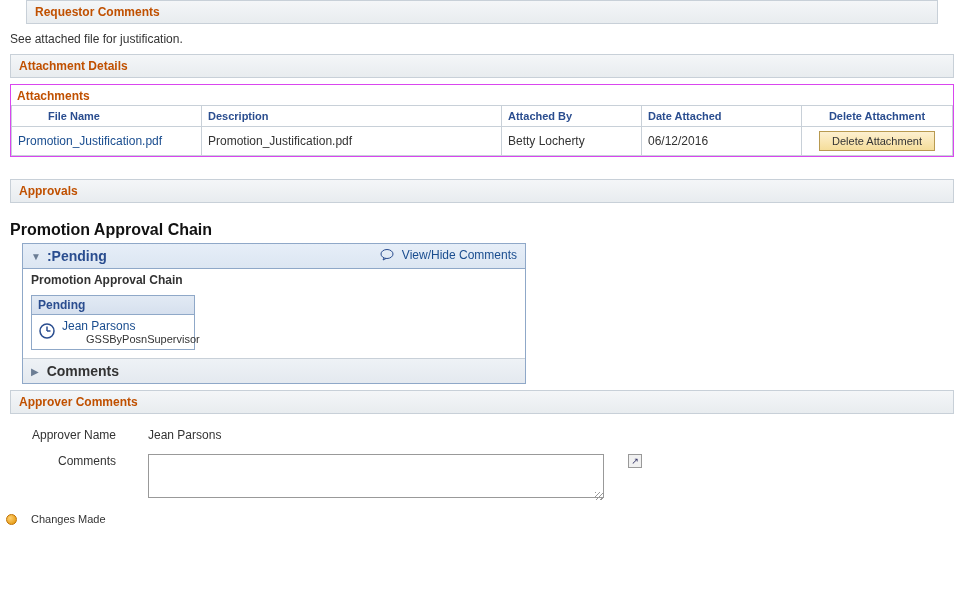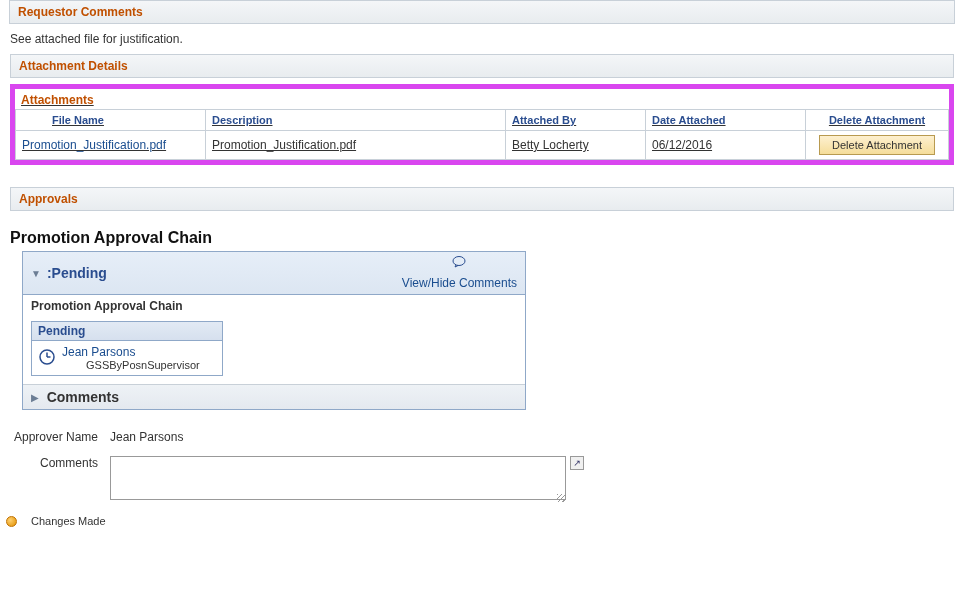--- a/index.html
+++ b/index.html
@@ -11,58 +11,58 @@
     table.attachments th { background: #fff; border: 1px solid #c8d0d8; text-align: left; padding: 4px 6px; font-size: 11px; color: #2a4d8f; font-weight: bold; }
     table.attachments td { border: 1px solid #c8d0d8; padding: 4px 6px; font-size: 12px; background: #fff; }
     table.attachments td a { color: #1a4d8f; text-decoration: none; }
     .btn { background: linear-gradient(#fdf0d0, #f5dd9a); border: 1px solid #b89a50; color: #333; font-size: 11px; padding: 3px 12px; cursor: pointer; font-family: inherit; }
     .chain-title { font-size: 16px; font-weight: bold; color: #111; padding: 6px 0 4px 10px; }
     .chain-box { border: 1px solid #8fa8c8; width: 504px; margin-left: 22px; background: #fff; }
     .chain-header { background: linear-gradient(#e6eef8, #dce6f2); border-bottom: 1px solid #8fa8c8; padding: 4px 8px; display: flex; align-items: center; justify-content: space-between; }
     .chain-header-left { display: flex; align-items: center; gap: 6px; }
     .chain-header-left .tri { color: #6b7d94; font-size: 10px; display: inline-block; }
     .chain-header-left .pending { color: #2a4d8f; font-weight: bold; font-size: 14px; }
-    .chain-header-right a { color: #1a4d8f; text-decoration: none; font-size: 12px; display: inline-flex; align-items: center; gap: 8px; flex-direction: column; }
+    .chain-header-right a { color: #1a4d8f; text-decoration: none; font-size: 12px; display: inline-flex; align-items: center; gap: 8px; }
     .chain-sub { padding: 4px 8px; font-weight: bold; font-size: 12px; }
-    .pending-card { border: 1px solid #8fa8c8; background: #fef9c3; width: 192px; margin: 4px 8px 8px 8px; }
+    .pending-card { border: 1px solid #8fa8c8; background: #fef9c3; width: 164px; margin: 4px 8px 8px 8px; }
     .pending-card-header { background: linear-gradient(#e2eaf4, #d6e0ee); padding: 2px 6px; font-weight: bold; color: #2a4d8f; font-size: 12px; border-bottom: 1px solid #8fa8c8; }
     .pending-card-body { display: flex; align-items: center; gap: 6px; padding: 4px 6px; background: #fff; }
     .pending-card-body .clock { flex-shrink: 0; }
     .pending-card-body .name a { color: #1a4d8f; text-decoration: none; font-size: 12px; }
     .pending-card-body .role { color: #333; font-size: 11px; margin-left: 24px; }
     .comments-row { background: linear-gradient(#eef2f6, #e4e9ef); border-top: 1px solid #c8d0d8; padding: 4px 8px; display: flex; align-items: center; gap: 8px; }
     .comments-row .triright { color: #6b7d94; font-size: 10px; }
     .comments-row .label { font-weight: bold; font-size: 14px; }
     .approver-section { margin-top: 6px; }
-    .approver-row { display: flex; align-items: center; padding: 6px 0; }
+    .approver-row { display: flex; align-items: center; padding: 6px 18px; gap: 20px; }
     .approver-row .al { width: 110px; text-align: right; padding-right: 12px; font-size: 12px; color: #333; }
     .approver-row .av { font-size: 12px; }
     .comments-textarea { width: 456px; height: 44px; border: 1px solid #999; resize: none; font-family: inherit; font-size: 12px; padding: 2px; background: #fff; }
     .expand-icon { width: 14px; height: 14px; border: 1px solid #999; display: inline-flex; align-items: center; justify-content: center; font-size: 9px; color: #336; background: #f0f0f0; cursor: pointer; margin-left: 4px; vertical-align: top; }
     .btn-row { padding: 10px 0 10px 36px; display: flex; gap: 10px; }
     .changes-row { display: flex; align-items: center; gap: 14px; padding: 6px 0 0 6px; font-size: 11px; color: #333; }
     .changes-dot { width: 11px; height: 11px; border-radius: 50%; background: radial-gradient(circle at 35% 35%, #ffd070, #e09000); border: 1px solid #c07000; }
     .resize-grip { position: relative; }
     .resize-grip::after { content: ""; position: absolute; right: 1px; bottom: 1px; width: 8px; height: 8px; background: repeating-linear-gradient(135deg, #999 0, #999 1px, transparent 1px, transparent 3px); }
   </style>
 </head>
 <body>
 
-<div style="margin: 0 9px;">
+<div style="margin: 0 26px;">
   <div class="section-header">Requestor Comments</div>
 </div>
 <div class="section-body">
   <span>See attached file for justification.</span>
 </div>
 
 <div style="margin: 0 10px;">
   <div class="section-header">Attachment Details</div>
 </div>
 <div style="padding: 6px 10px 10px 10px;">
-  <div style="border: 5px solid #d946ef; text-decoration: underline;">
+  <div style="border: 1px solid #d946ef;">
     <div class="inner-label">Attachments</div>
     <table class="attachments">
       <thead>
         <tr>
           <th style="width:190px;padding-left:36px;">File Name</th>
           <th style="width:300px;">Description</th>
           <th style="width:140px;">Attached By</th>
           <th style="width:160px;">Date Attached</th>
           <th style="text-align:center;">Delete Attachment</th>
         </tr>
@@ -118,20 +118,23 @@
       </div>
     </div>
   </div>
   <div class="comments-row">
     <span class="triright">▶</span>
     <span class="label">Comments</span>
   </div>
 </div>
 
 <div class="approver-section">
+  <div style="margin: 6px 10px 0 10px;">
+    <div class="section-header">Approver Comments</div>
+  </div>
   <div style="padding-top:8px;">
     <div class="approver-row">
       <div class="al">Approver Name</div>
       <div class="av">Jean Parsons</div>
     </div>
     <div class="approver-row" style="align-items:flex-start;">
       <div class="al">Comments</div>
       <div class="resize-grip" style="position:relative;">
         <textarea class="comments-textarea" style=""></textarea>
       </div>

